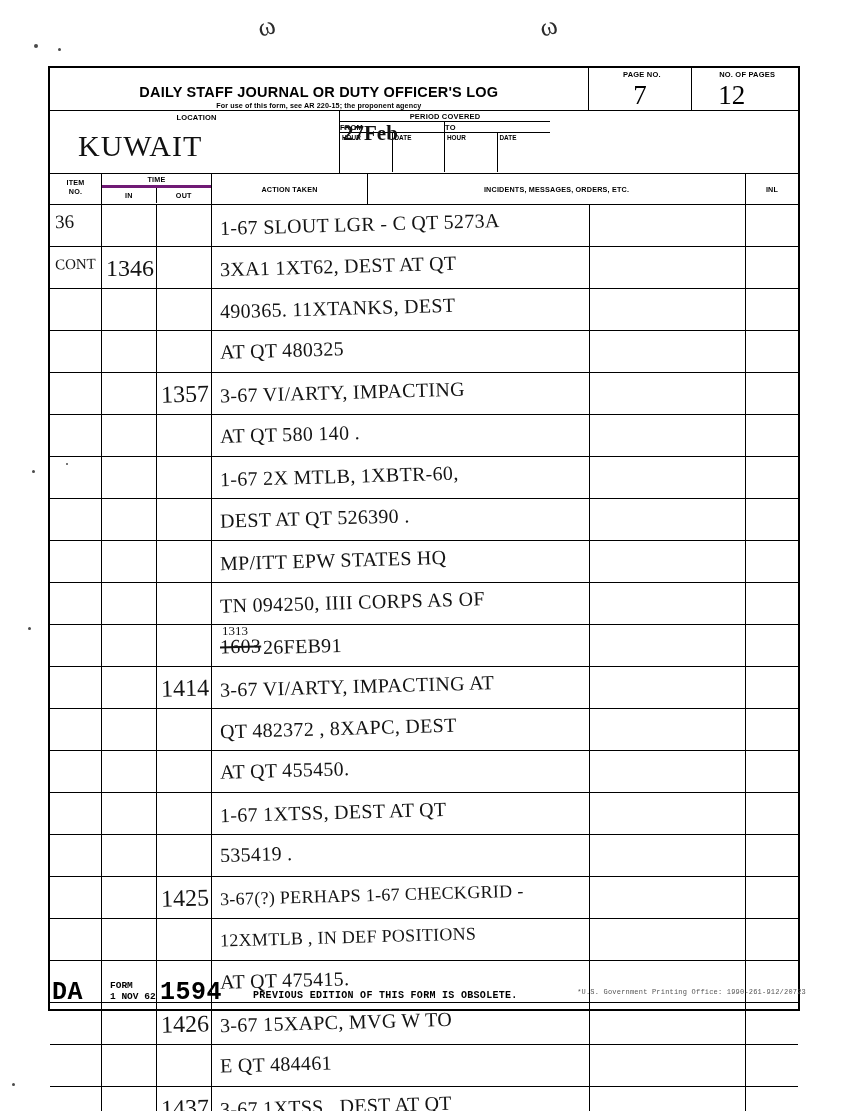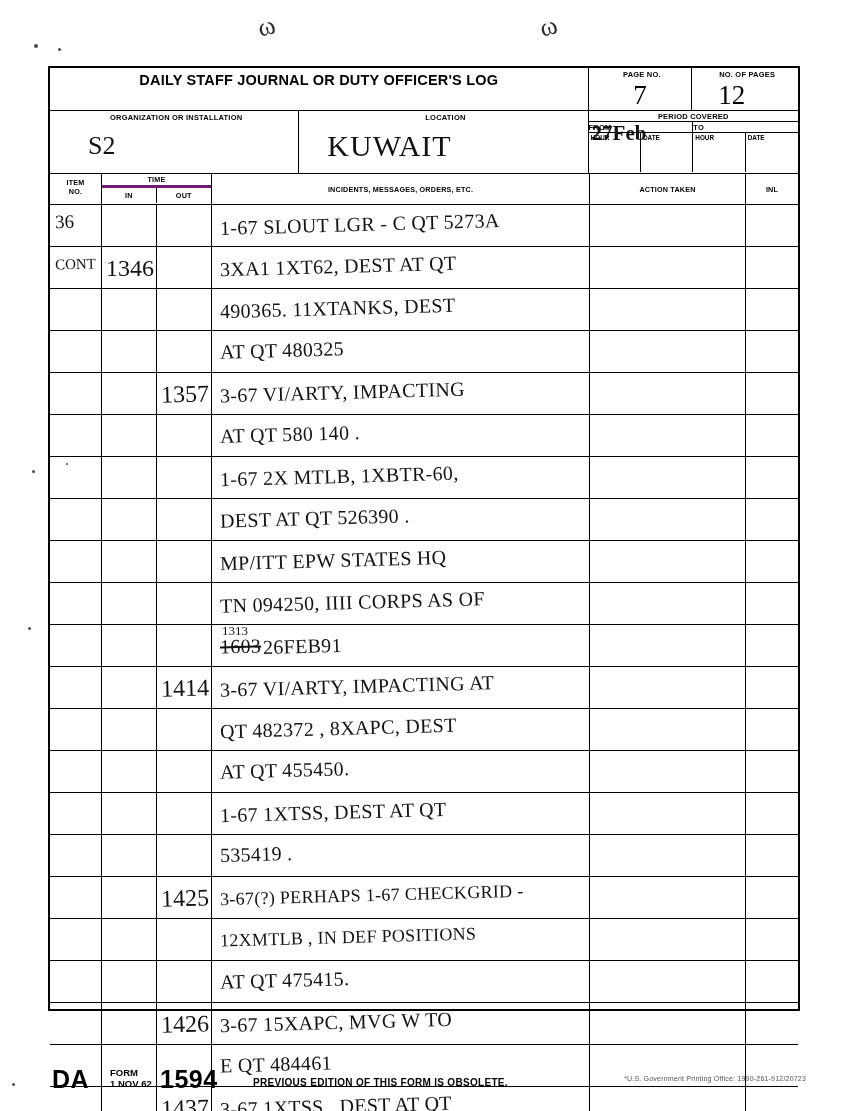--- a/index.html
+++ b/index.html
@@ -46,21 +46,21 @@
 
   
   #title-band {
     height: 42px;
     display: flex;
     border-bottom: 1px solid #000;
   }
   #title-main {
     width: 540px;
     text-align: center;
-    padding-top: 4px;
+    padding-top: 16px;
     box-sizing: border-box;
   }
   #title-main .t1 {
     font-size: 14.5px;
     font-weight: bold;
     letter-spacing: 0.2px;
   }
   #title-main .t2 {
     font-size: 7.2px;
     font-weight: bold;
@@ -180,23 +180,24 @@
   .c-item .hwtxt { font-size: 19px; padding: 6px 0 0 5px; }
   .c-in .hwtxt, .c-out .hwtxt { font-size: 24px; padding: 8px 0 0 4px; }
   .c-inc .hwtxt { font-size: 20px; padding: 8px 0 0 8px; letter-spacing: 0.3px; }
 
   .slant { display: inline-block; transform: rotate(-1.6deg); }
   .strike { text-decoration: line-through; }
 
   #bottom-row {
     position: absolute;
     left: 48px;
-    top: 1065px;
+    top: 978px;
     width: 760px;
     height: 34px;
+    font-family: Liberation Mono, monospace;
   }
   #da-label {
     position: absolute;
     left: 4px; top: 0;
     font-size: 25px;
     font-weight: bold;
     letter-spacing: 0.5px;
   }
   #da-form {
     position: absolute;
@@ -239,36 +240,33 @@
 <div class="speck" style="left:32px; top:470px; width:3px; height:3px;"></div>
 <div class="speck" style="left:28px; top:627px; width:3px; height:3px;"></div>
 <div class="speck" style="left:12px; top:1083px; width:3px; height:3px;"></div>
 <div class="speck" style="left:66px; top:463px; width:2px; height:2px;"></div>
 
 <div id="form-frame">
 
   <div id="title-band">
     <div id="title-main" class="cell br">
       <div class="t1">DAILY STAFF JOURNAL OR DUTY OFFICER'S LOG</div>
+      <div class="t2">For use of this form, see AR 220-15; the proponent agency</div>
     </div>
     <div id="page-no" class="cell br">
       <div class="hdr-small">PAGE NO.</div>
       <div class="page-val">7</div>
     </div>
     <div id="no-of-pages" class="cell">
       <div class="hdr-small">NO. OF PAGES</div>
       <div class="page-val" style="text-align:left; padding-left:26px;">12</div>
     </div>
   </div>
 
   <div id="org-band">
-    <div id="org-cell" class="cell br">
-      <div class="hdr-small">ORGANIZATION OR INSTALLATION</div>
-      <div class="hw" style="left:38px; top:20px; font-size:26px;">S2</div>
-    </div>
     <div id="loc-cell" class="cell br">
       <div class="hdr-small">LOCATION</div>
       <div class="hw" style="left:28px; top:18px; font-size:30px; letter-spacing:1px;">KUWAIT</div>
     </div>
     <div id="period-cell" class="cell">
       <div class="pc-title">PERIOD COVERED</div>
       <div class="fromto">
         <div class="br">FROM</div>
         <div>TO</div>
       </div>
@@ -306,25 +304,25 @@
         </div>
       <div class="tm-bot">
         <div class="br">
             <span class="ch-lbl">IN</span>
           </div>
         <div>
             <span class="ch-lbl">OUT</span>
           </div>
       </div>
     </div>
+    <div id="ch-act" class="cell br ch-center">
+      <span class="ch-lbl">ACTION TAKEN</span>
+    </div>
     <div id="ch-inc" class="cell br ch-center">
       <span class="ch-lbl">INCIDENTS, MESSAGES, ORDERS, ETC.</span>
-    </div>
-    <div id="ch-act" class="cell br ch-center">
-      <span class="ch-lbl">ACTION TAKEN</span>
     </div>
     <div id="ch-inl" class="cell ch-center">
       <span class="ch-lbl">INL</span>
     </div>
   </div>
 
   <div id="log-body">
 
     <div class="log-row">
       <div class="cell br c-item">

